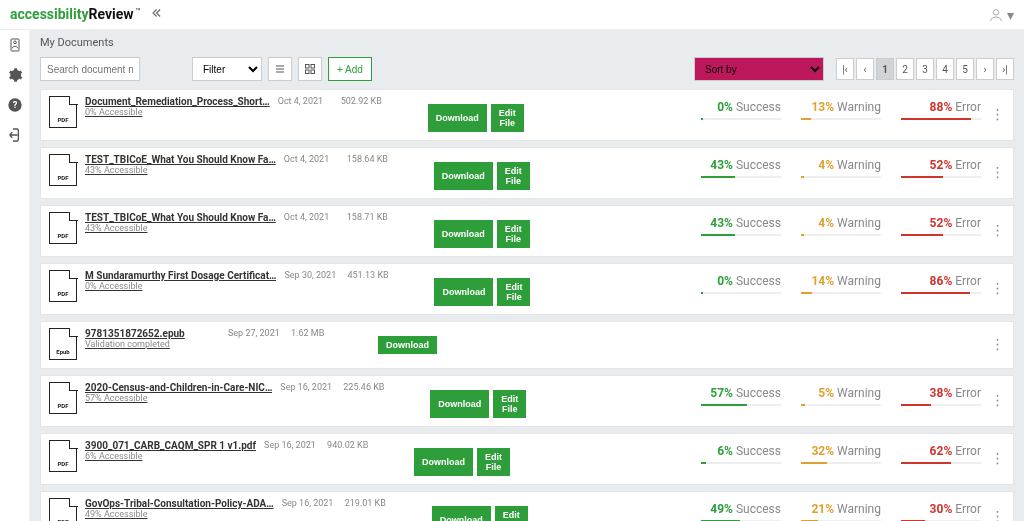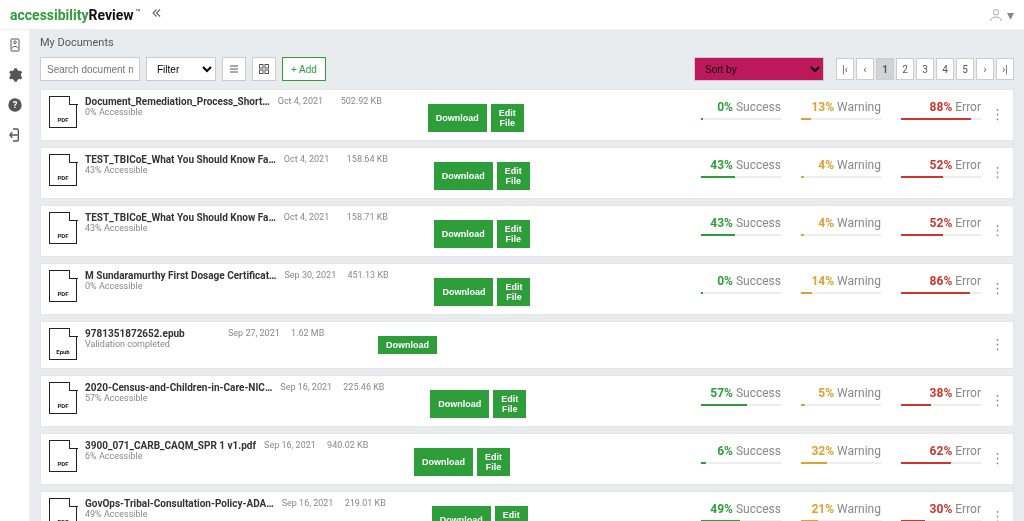--- a/index.html
+++ b/index.html
@@ -62,21 +62,21 @@
     gap: 6px;
   }
   .search {
     width: 100px; height: 24px;
     border: 1px solid #ccc; background: #fff;
     font-size: 10px; padding: 0 6px; color: #888;
   }
   .filter {
     width: 70px; height: 24px;
     border: 1px solid #ccc; background: #fff;
-    font-size: 10px; padding: 0 6px;
+    font-size: 10px; padding: 0 6px; margin-left: 46px;
   }
   .view-btn {
     width: 24px; height: 24px; border: 1px solid #ccc; background: #fff;
     display: flex; align-items: center; justify-content: center;
     cursor: pointer; color: #555;
   }
   .add-btn {
     height: 24px; border: 1px solid #2e9e3a; background: #fff;
     color: #2e9e3a; font-size: 10px; padding: 0 8px; cursor: pointer;
   }
@@ -107,21 +107,21 @@
     border: 1.5px solid #222; position: relative;
     display: flex; align-items: flex-end; justify-content: center;
     font-size: 6px; font-weight: 700; padding-bottom: 4px;
     color: #222;
   }
   .file-ico:before {
     content: ""; position: absolute; top: -1.5px; right: -1.5px;
     width: 8px; height: 8px; background: #fff; border-left: 1.5px solid #222;
     border-bottom: 1.5px solid #222;
   }
-  .col1 { flex: 0 0 135px; }
+  .col1 { flex: 0 0 135px; text-decoration: underline; }
   .doc-name { font-weight: 700; font-size: 10px; white-space: nowrap; overflow: hidden; text-overflow: ellipsis; }
   .sub { font-size: 9px; color: #888; margin-top: 0; }
   .col-date { flex: 0 0 55px; font-size: 9px; color: #888; white-space: nowrap; }
   .col-size { flex: 0 0 55px; font-size: 9px; color: #888; white-space: nowrap; }
   .btns { display: flex; gap: 4px; margin-top: 8px; padding-left: 24px; }
   .gbtn {
     background: #2e9e3a; color: #fff; border: none;
     font-size: 9px; font-weight: 600; padding: 4px 8px; cursor: pointer;
   }
   .bars { flex: 1; padding-top: 4px; }
@@ -142,21 +142,21 @@
     width: 16px; color: #888; font-size: 14px; letter-spacing: -1px;
     cursor: pointer; align-self: center; text-align: center;
     flex-shrink: 0;
   }
   .col-actions { flex: 0 0 105px; }
 </style>
 </head>
 <body>
 
 <div class="topbar">
-  <div style="display:flex;align-items:center;">
+  <div style="display:flex;">
     <span class="brand">
       <span class="g">accessibility</span><span class="b">Review</span><span class="tm">™</span>
     </span>
     <span class="collapse-icon">
       <svg width="14" height="14" viewBox="0 0 24 24" fill="none" stroke="currentColor" stroke-width="2">
           <path d="M13 6l-6 6 6 6"></path>
           <path d="M19 6l-6 6 6 6"></path>
         </svg>
     </span>
   </div>

